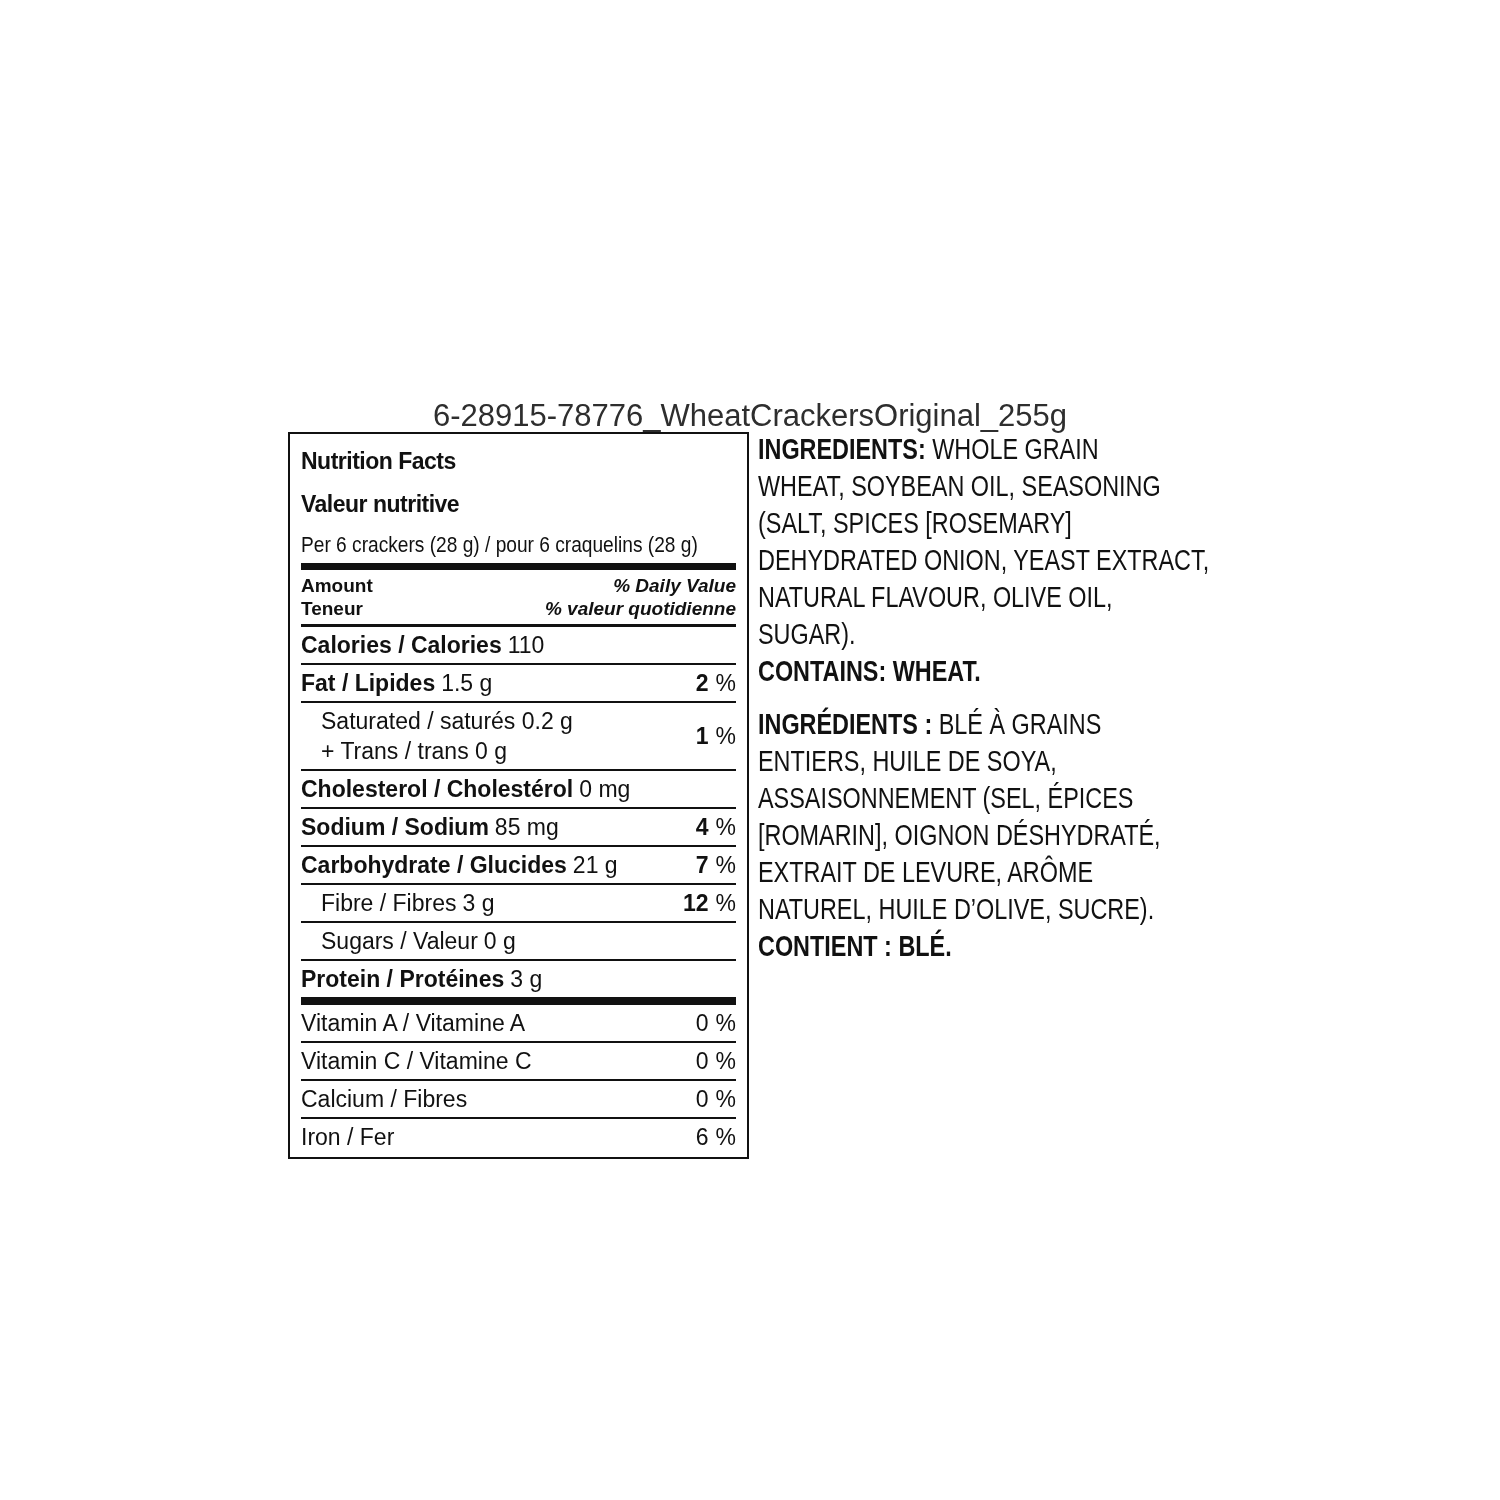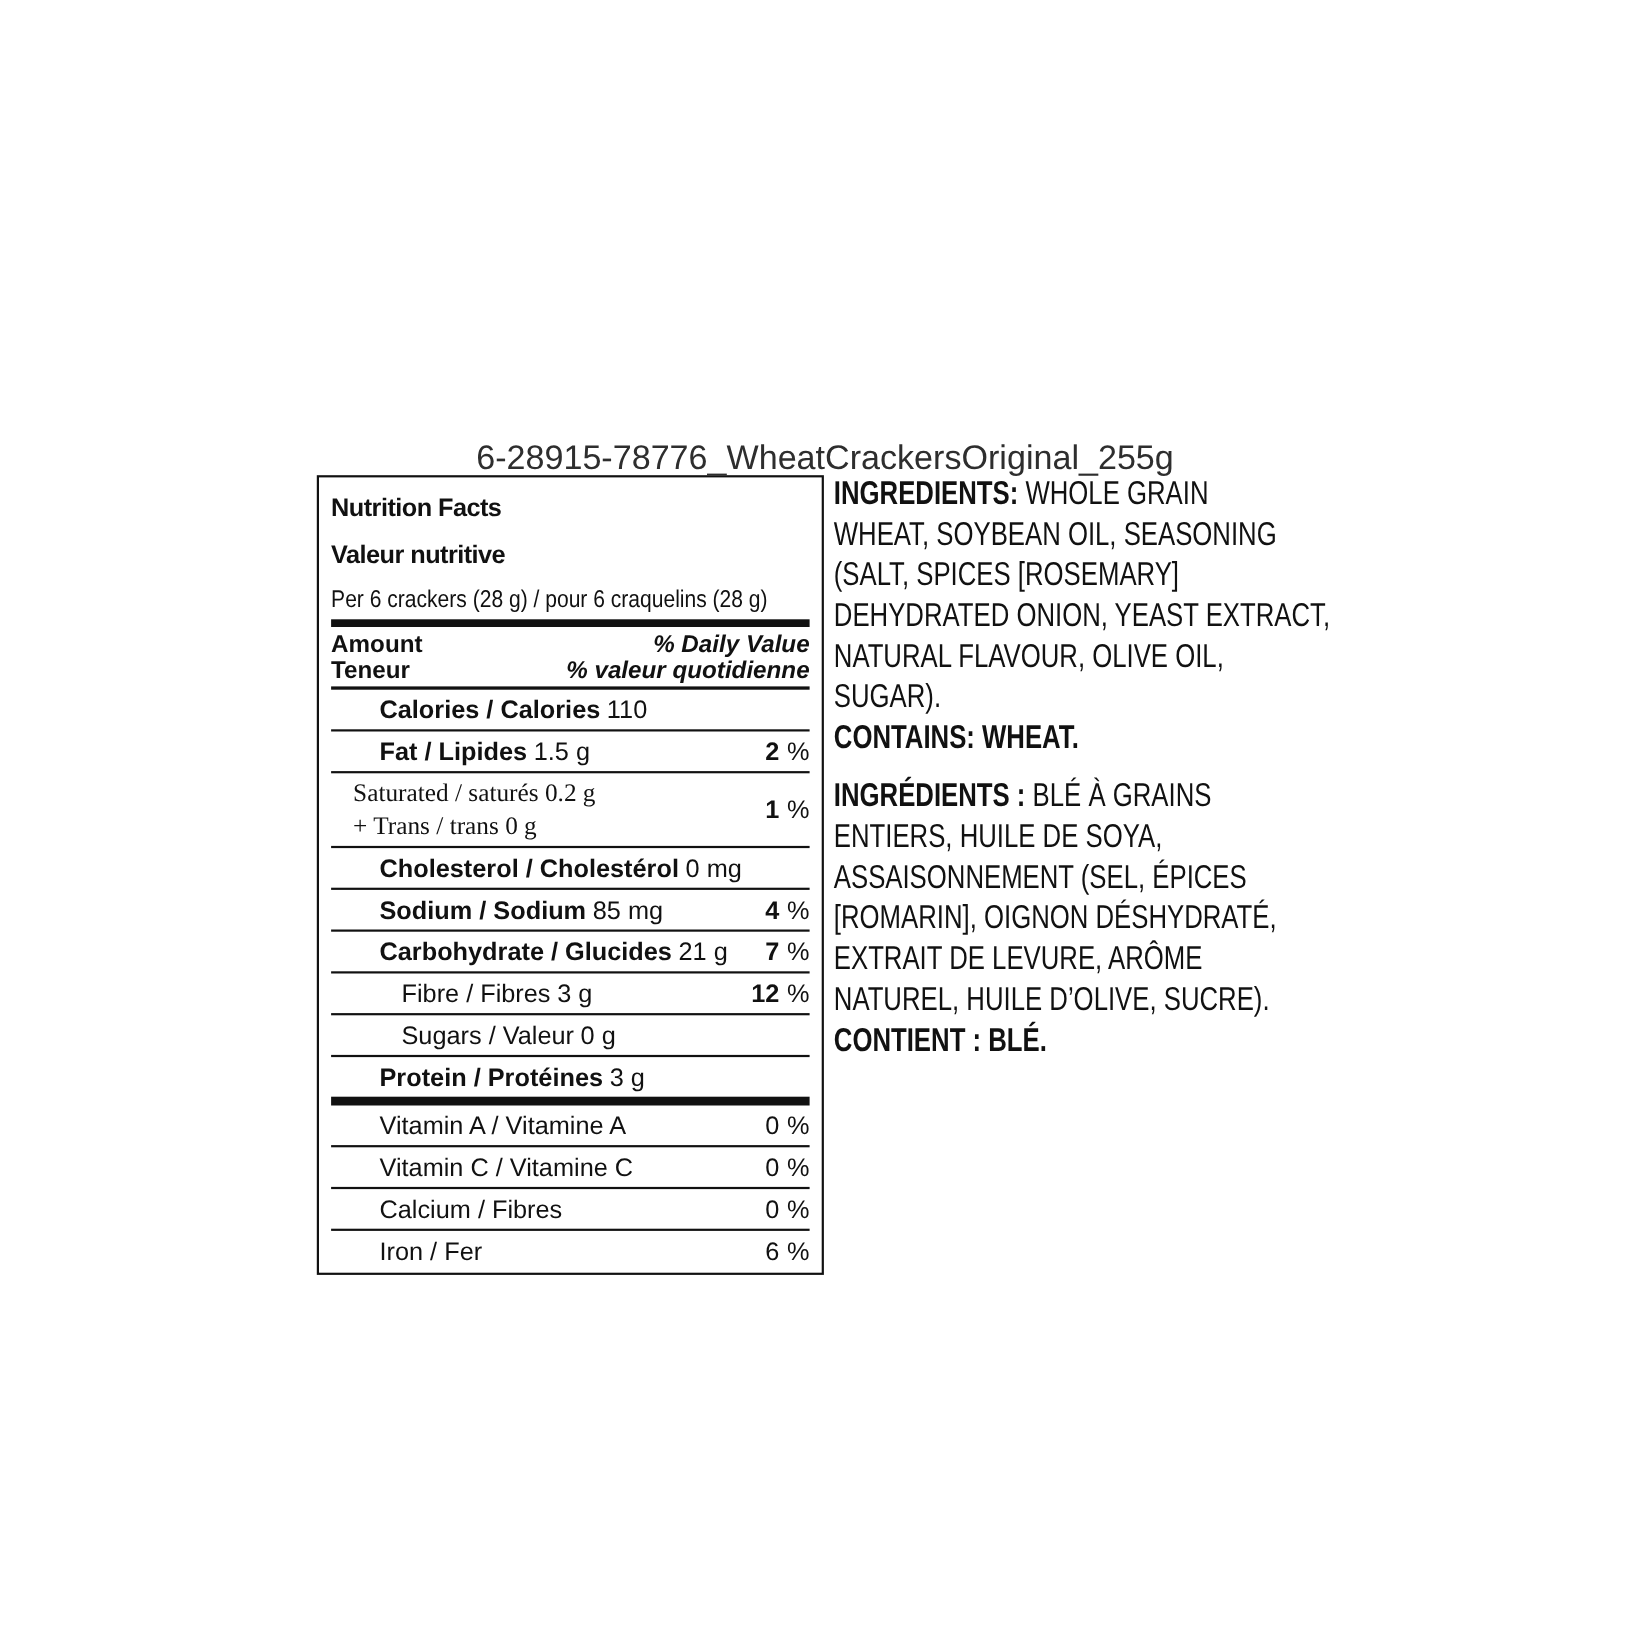--- a/index.html
+++ b/index.html
@@ -20,35 +20,35 @@
   }
   .nf-title{font-size:23px;font-weight:bold;line-height:43px;letter-spacing:-0.5px;}
   .nf-serving{
     font-size:22px;line-height:26px;margin-top:6px;white-space:nowrap;
     width:500px;transform:scaleX(0.87);transform-origin:left center;
   }
   .bar-thick{height:7px;background:#111;margin-top:5px;}
   .bar-med{height:3px;background:#111;}
   .bar-heavy{height:8px;background:#111;}
   .nf-hdr{display:flex;justify-content:space-between;font-weight:bold;
-    font-size:22px;line-height:23px;padding:4px 0 4px 0;}
+    font-size:19px;line-height:23px;padding:4px 0 4px 0;}
   .nf-hdr .right{text-align:right;font-style:italic;}
   .row{display:flex;justify-content:space-between;align-items:center;
     min-height:36px;border-bottom:2px solid #111;font-size:23px;}
   .row.noline{border-bottom:none;}
-  .row .cell-l{display:flex;align-items:flex-end;white-space:nowrap;margin-left:44px;}
+  .row .cell-l{display:flex;align-items:flex-end;white-space:nowrap;}
   .row .cell-l .b{font-weight:bold;}
   .row .cell-l .gap{display:inline-block;width:6px;}
   .row .cell-r{white-space:nowrap;text-align:right;}
   .row .cell-r .num-b{font-weight:bold;}
   .row .cell-r .sign{margin-left:7px;}
   .row.indent .cell-l{padding-left:20px;}
   .row.two-line{padding:3px 0;}
   .row.two-line .lines div{line-height:30px;}
-  .row.two-line .lines{padding-left:20px;font-family:Liberation Serif, serif;}
+  .row.two-line .lines{padding-left:20px;}
   
   .ing-col{
     position:absolute;left:758px;top:430px;width:592px;
     transform:scaleX(0.78);transform-origin:left top;
     font-size:30px;line-height:37px;letter-spacing:0px;
   }
   .ing-col p{margin:0;}
   .ing-col .wrap{white-space:pre-line;}
   .ing-col .b{font-weight:bold;}
   .ing-col .contains{font-weight:bold;}

